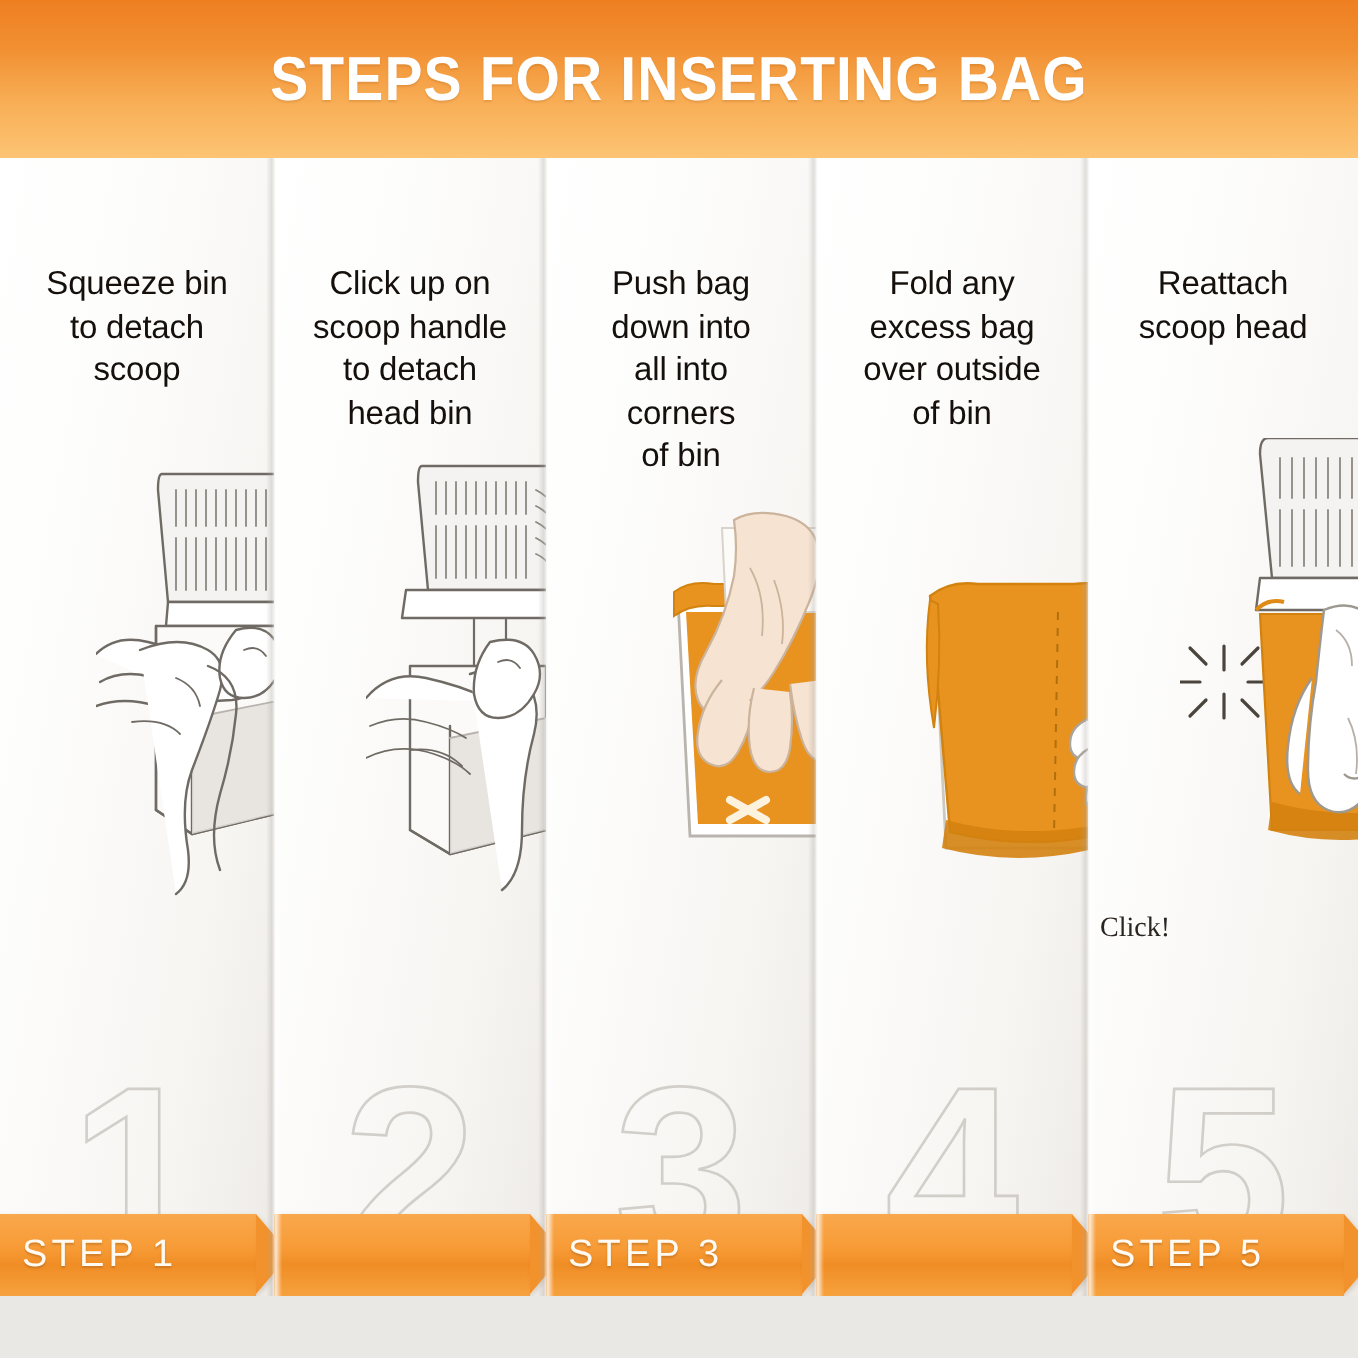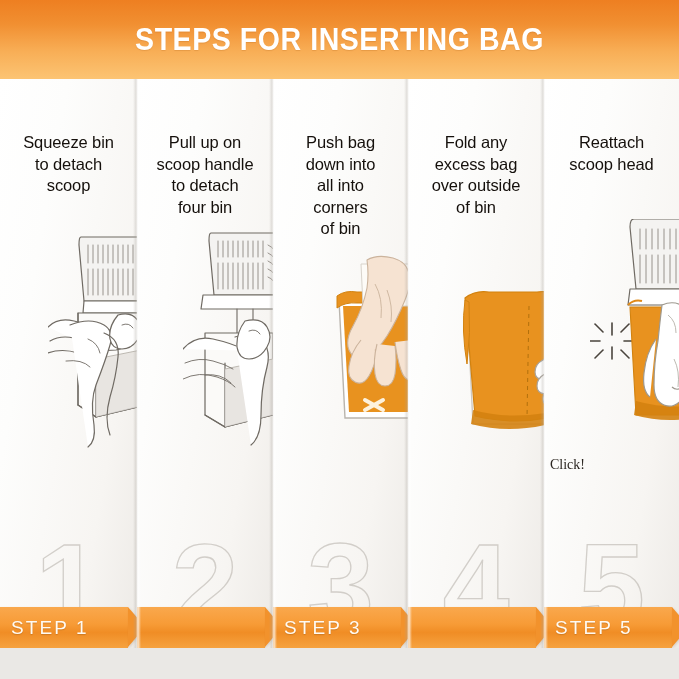--- a/index.html
+++ b/index.html
@@ -188,24 +188,24 @@
       <div class="stepbar-wrap">
         <div class="stepbar"></div>
         <div class="steptip"></div>
         <div class="steplabel">STEP 1</div>
         <div class="chev"></div>
       </div>
     </div>
 
     <div class="panel p2">
       <div class="caption">
-        <span>Pull up on</span><br>
+        <span>Click up on</span><br>
         <span>scoop handle</span><br>
         <span>to detach</span><br>
-        <span>four bin</span>
+        <span>head bin</span>
       </div>
 
       <div class="illus">
         <svg width="132" height="300" viewBox="0 0 132 300">
           <g fill="none" stroke="#6f6a63" stroke-width="1.2" stroke-linejoin="round" stroke-linecap="round">
 
             <path d="M28 4 L92 4 Q98 4 98 12 L95 66 L31 66 L26 12 Q26 4 28 4 Z" fill="#f4f3f1"></path>
             <path d="M20 66 L104 66 L106 80 L18 80 Z" fill="#ffffff"></path>
             <g stroke-width="0.9" stroke="#8d8881">
               <path d="M35 12 L35 28 M40 12 L40 28 M45 12 L45 28 M50 12 L50 28 M55 12 L55 28 M60 12 L60 28 M65 12 L65 28 M70 12 L70 28 M75 12 L75 28 M80 12 L80 28"></path>

